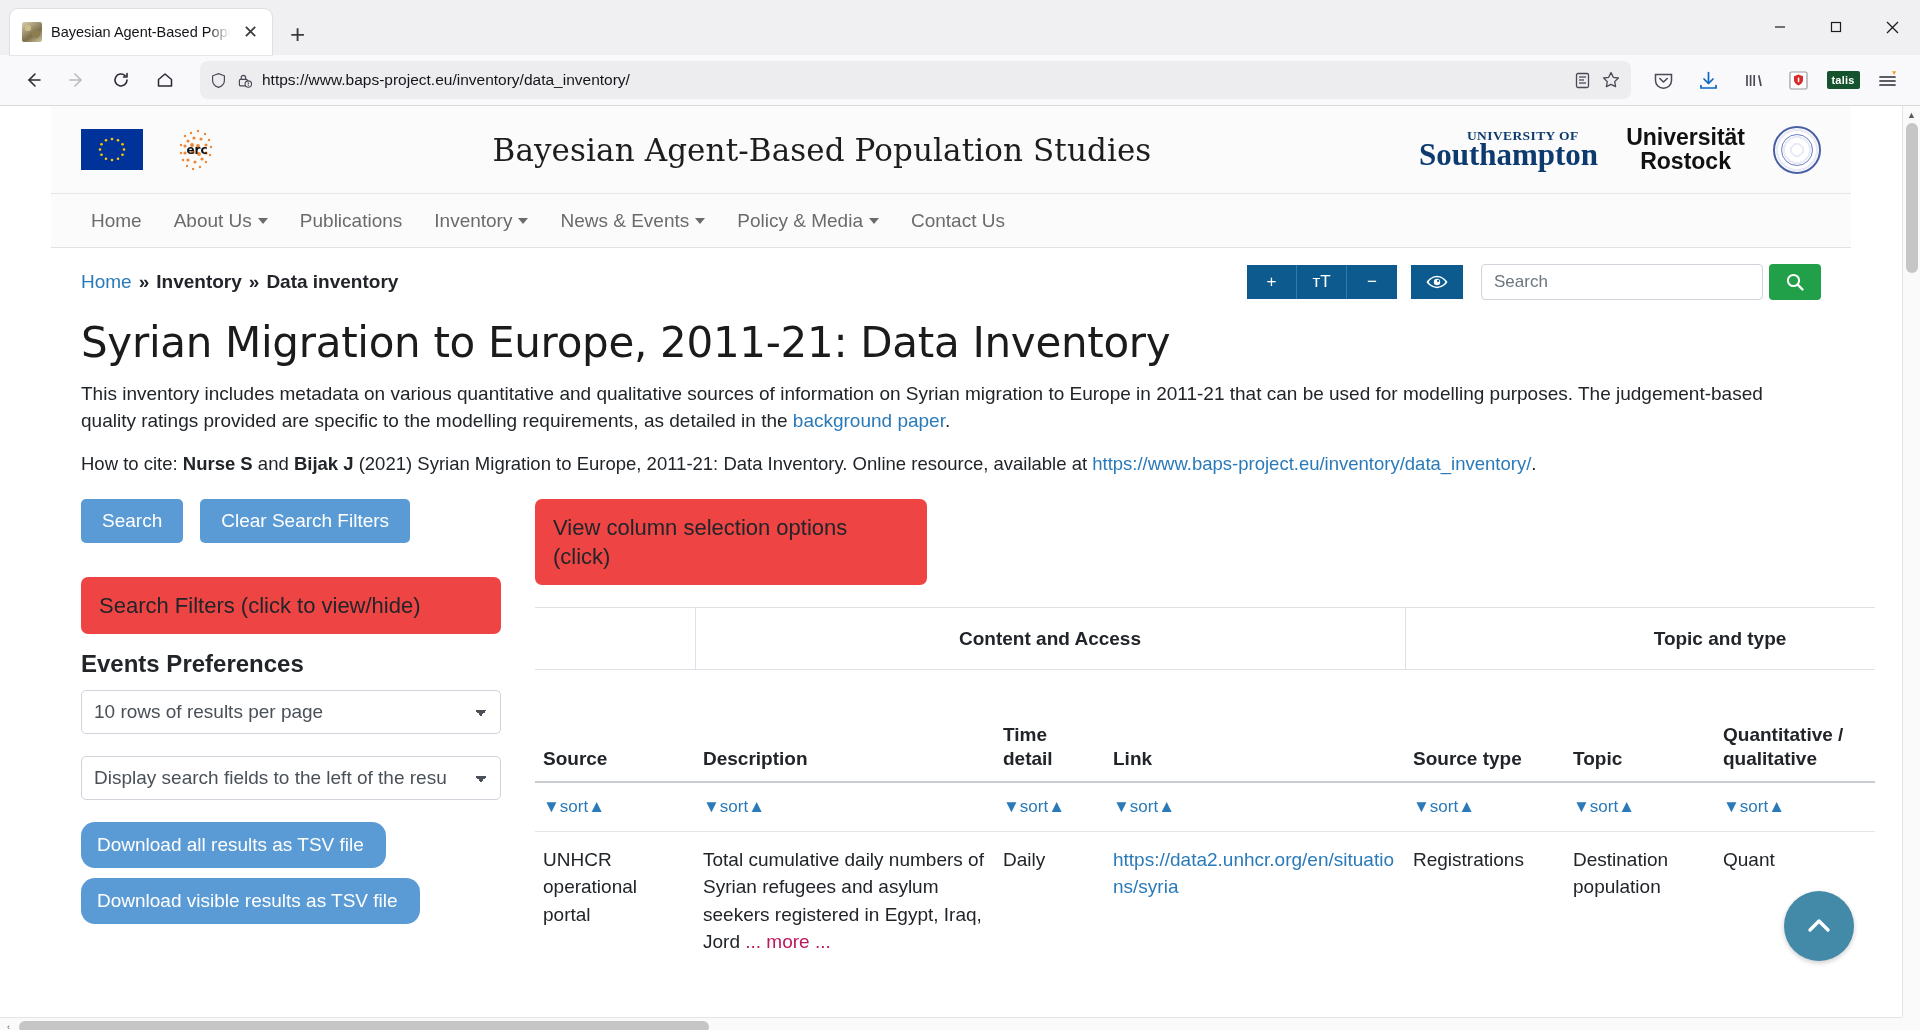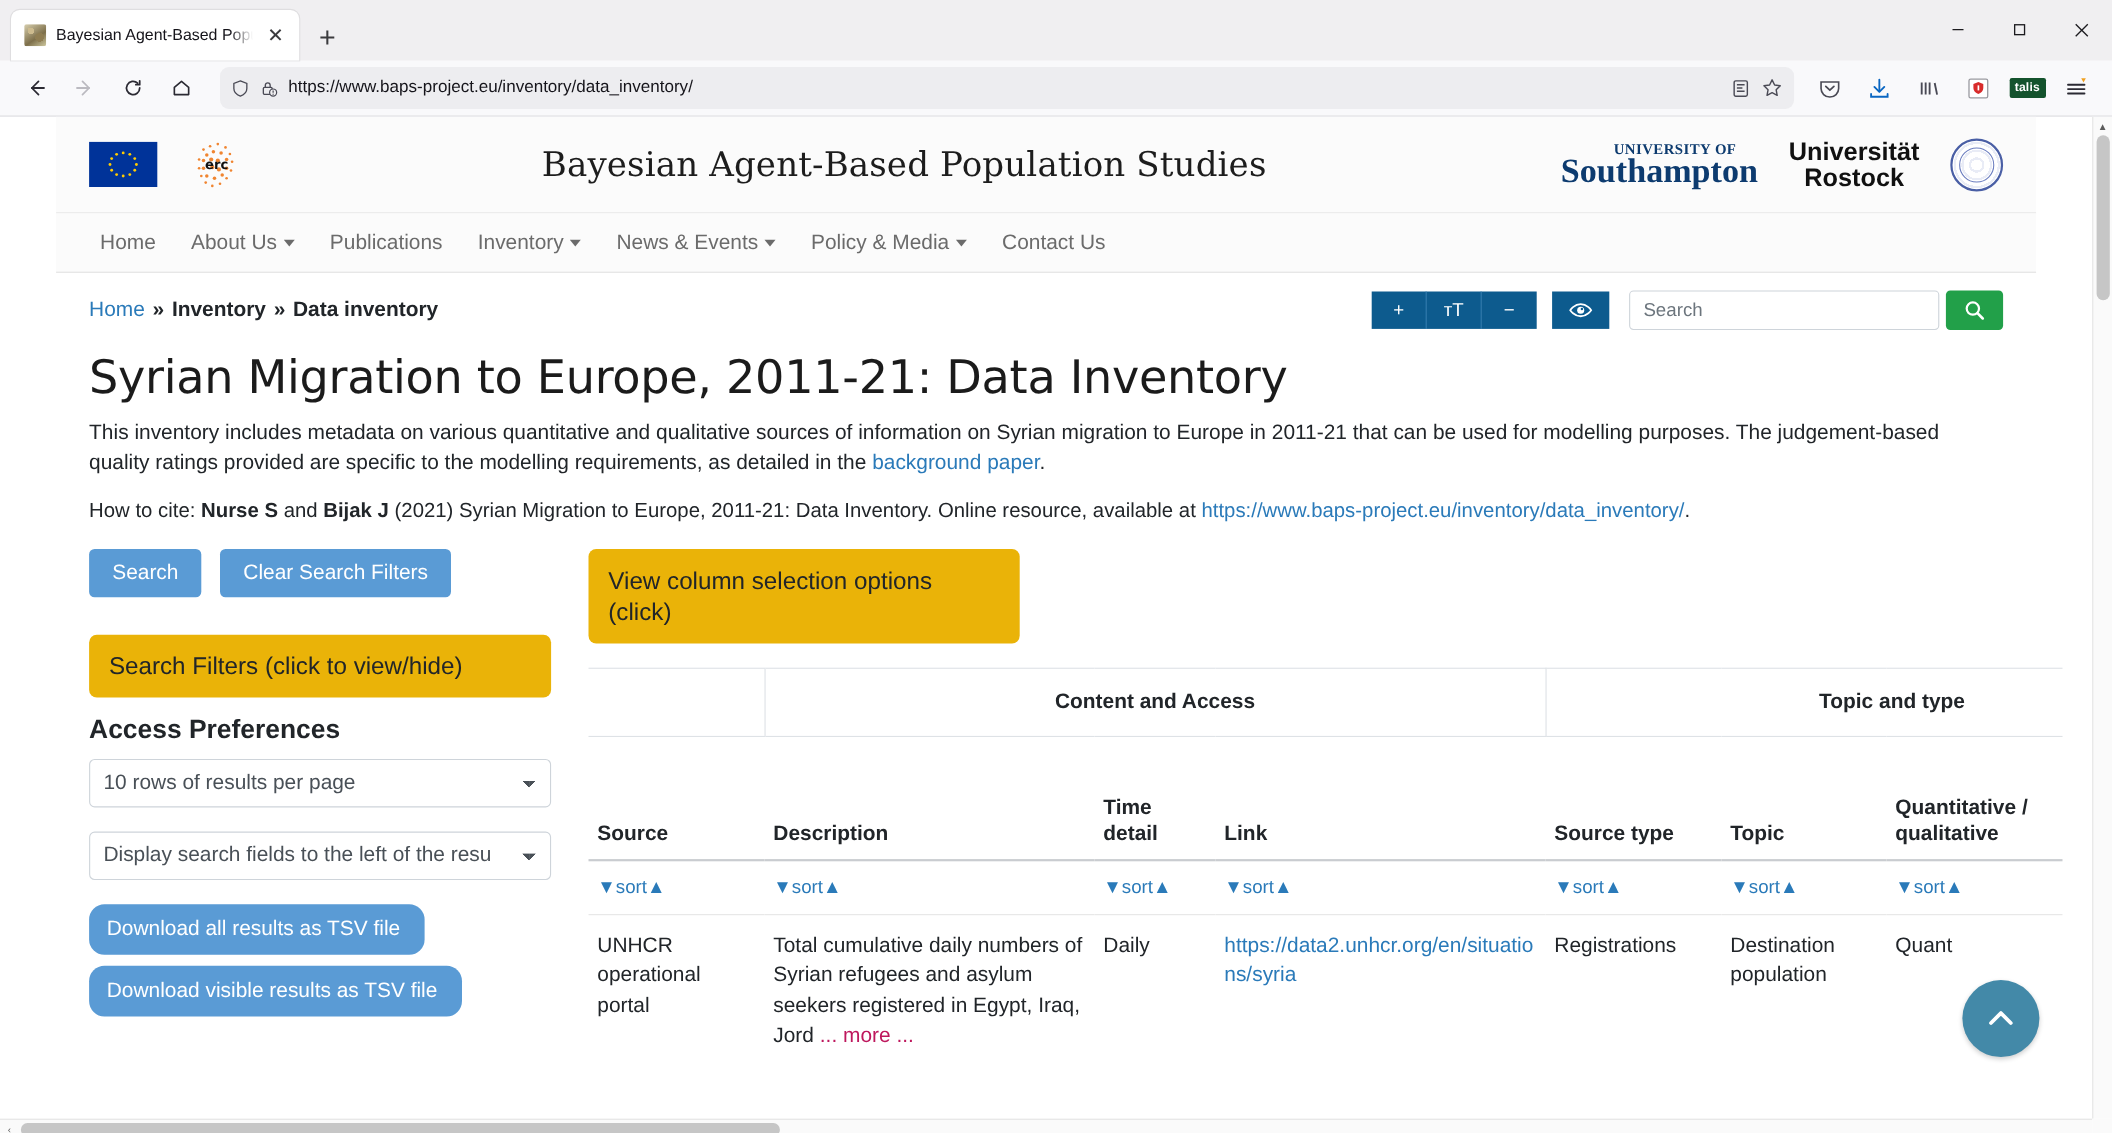--- a/index.html
+++ b/index.html
@@ -151,21 +151,21 @@
     background:#5a9bd5; color:#fff; border:none; border-radius:5px;
     font-size:19px; padding:11px 21px; cursor:pointer; font-family:"Liberation Sans",sans-serif;
   }
   .btn-row { display:flex; gap:17px; }
 
   .two-col { display:flex; gap:34px; align-items:flex-start; }
   .left-col { width:420px; flex:none; }
   .right-col { flex:1; min-width:0; }
 
   .gray-panel {
-    background:#eab308; color:#212529; font-size:22px; border-radius:7px;
+    background:#ef4444; color:#212529; font-size:22px; border-radius:7px;
     padding:14px 18px; cursor:pointer; line-height:1.32;
   }
   .sec-title { font-size:24px; font-weight:bold; color:#212529; margin:16px 0 12px 0; }
   .sel {
     width:100%; height:44px; border:1px solid #ced4da; border-radius:5px;
     padding:0 12px; font-size:19px; color:#495057; background:#fff;
     font-family:"Liberation Sans",sans-serif; appearance:none;
     background-image:linear-gradient(45deg,transparent 50%,#495057 50%),linear-gradient(135deg,#495057 50%,transparent 50%);
     background-position:calc(100% - 19px) 19px, calc(100% - 13px) 19px;
     background-size:6px 6px,6px 6px; background-repeat:no-repeat;
@@ -492,21 +492,21 @@
       <div class="two-col">
 
         <div class="left-col">
           <div class="btn-row">
             <button class="btn-primary">Search</button>
             <button class="btn-primary">Clear Search Filters</button>
           </div>
 
           <div class="gray-panel" style="margin-top:34px;">Search Filters (click to view/hide)</div>
 
-          <div class="sec-title">Access Preferences</div>
+          <div class="sec-title">Events Preferences</div>
 
           <select class="sel">
             <option>10 rows of results per page</option>
           </select>
 
           <select class="sel">
             <option>Display search fields to the left of the resu</option>
           </select>
 
           <button class="dl-btn narrow">Download all results as TSV file</button>

